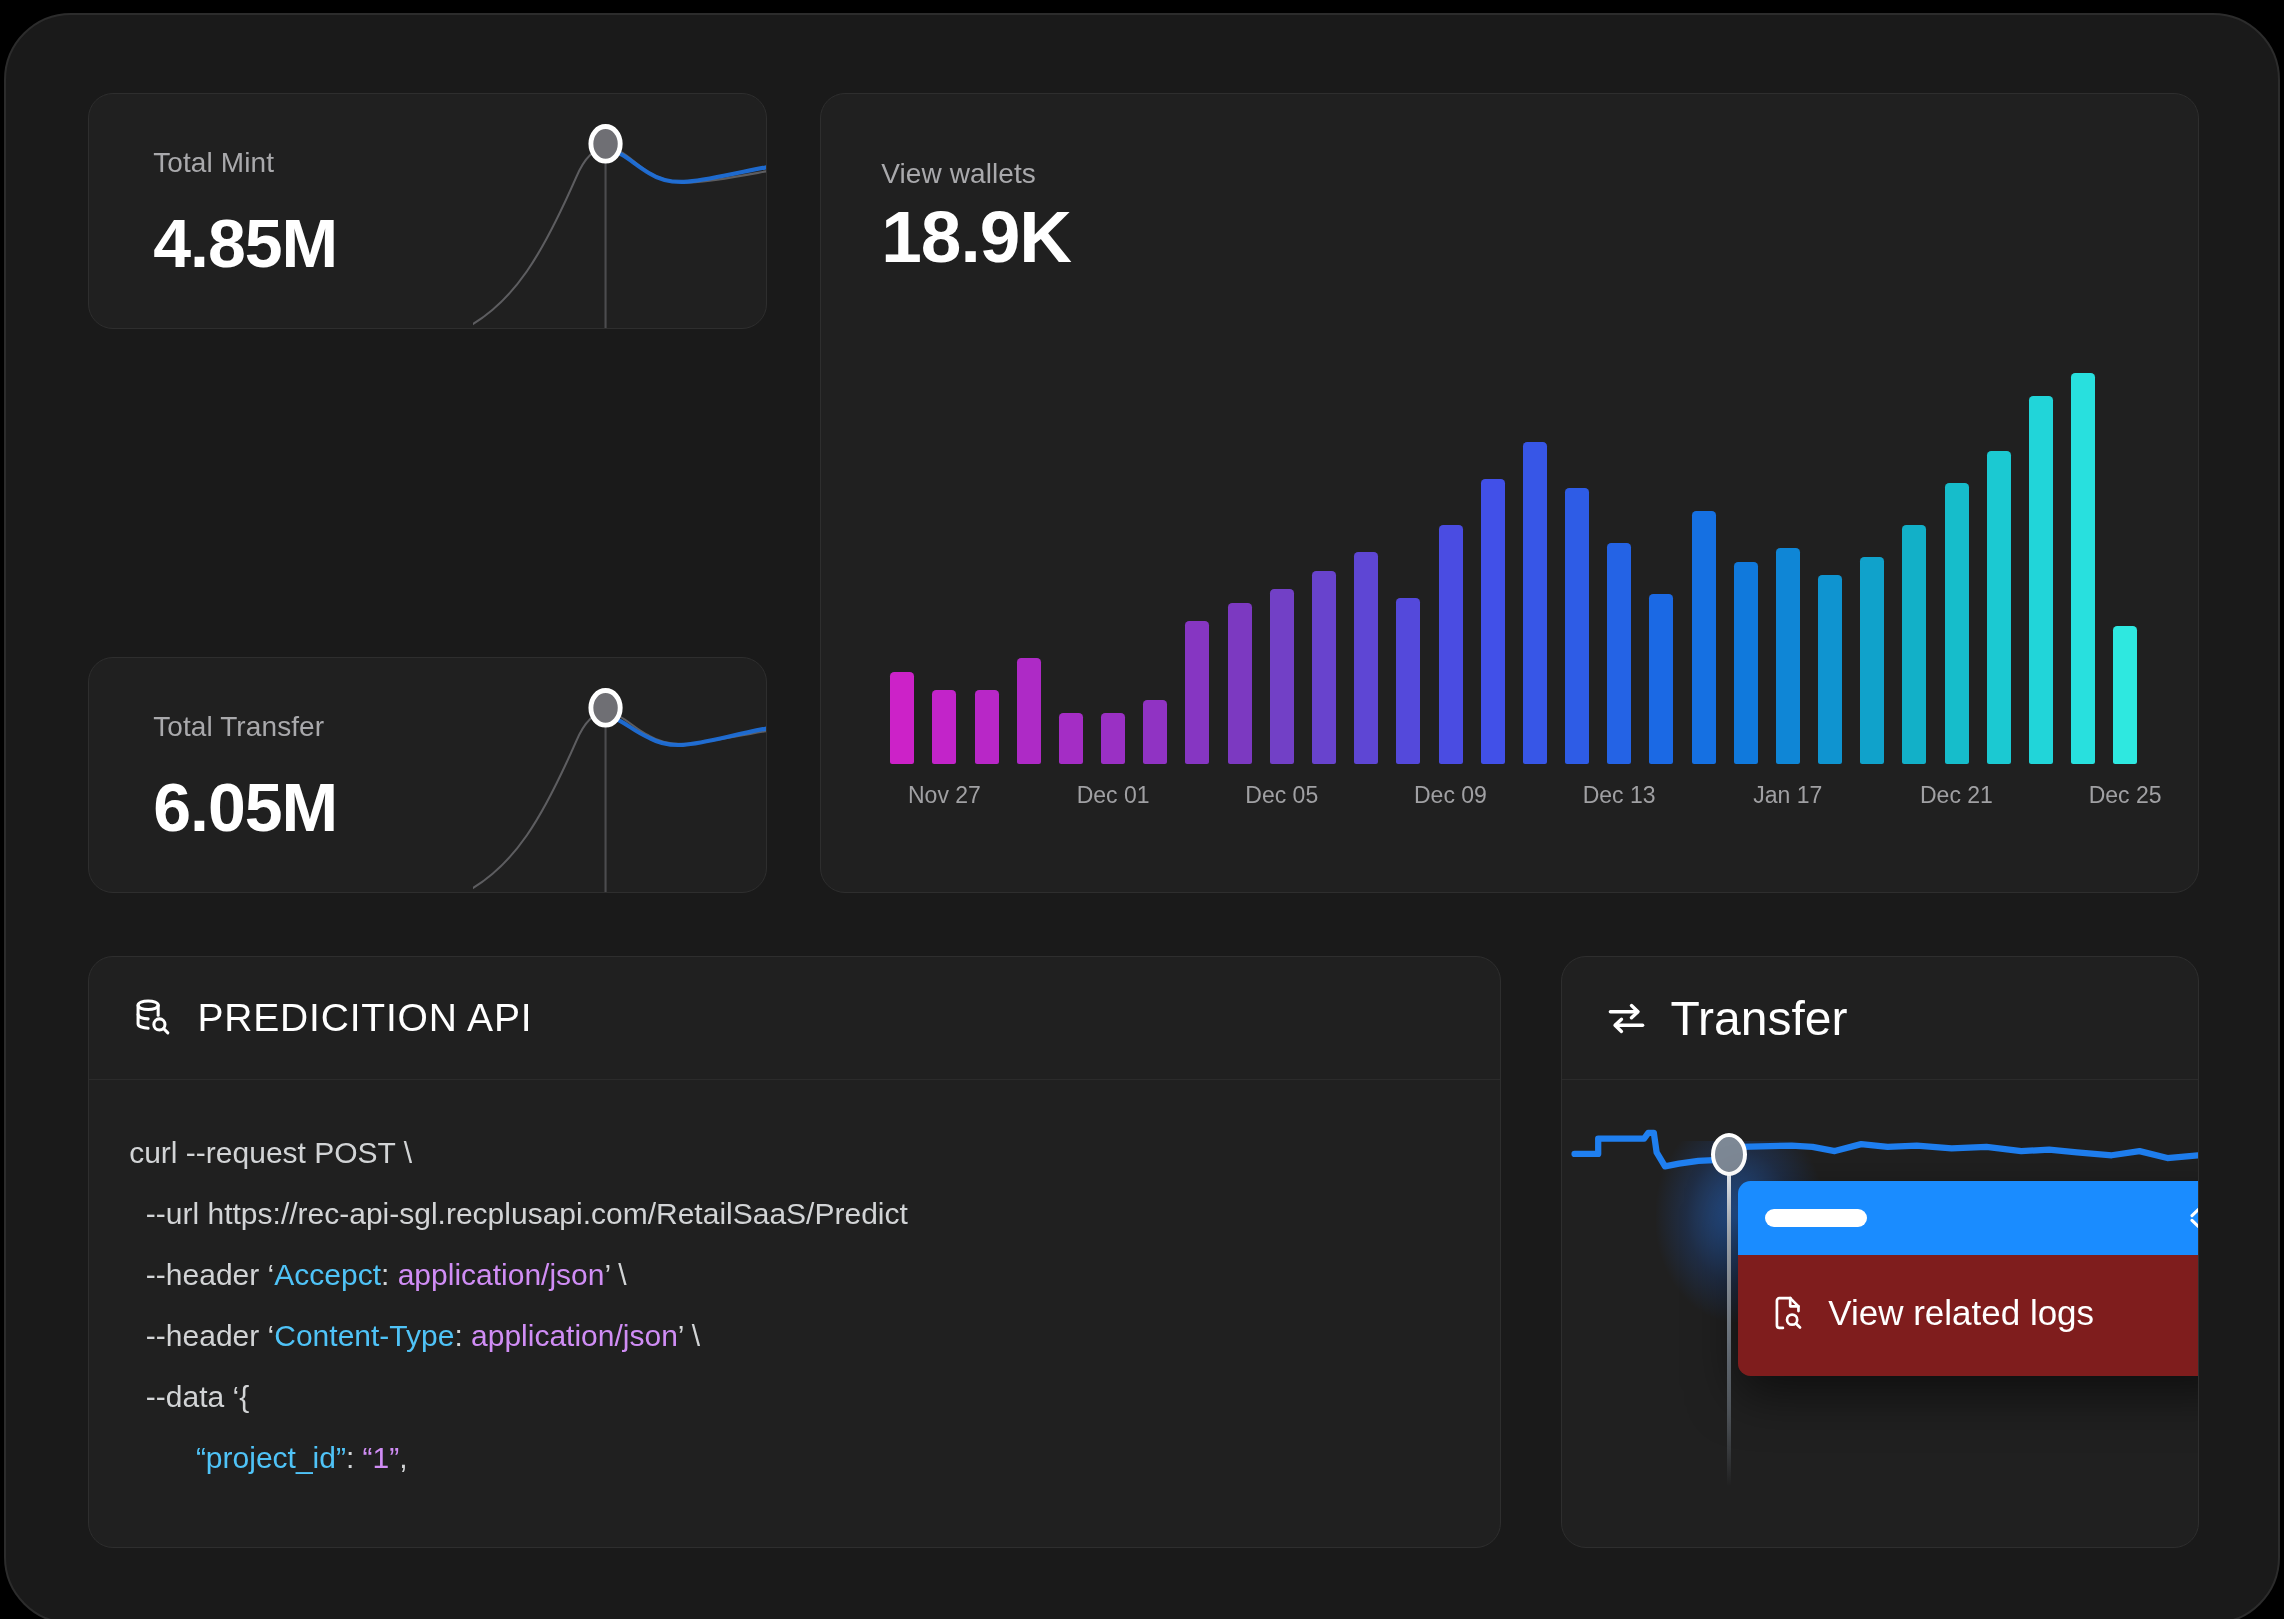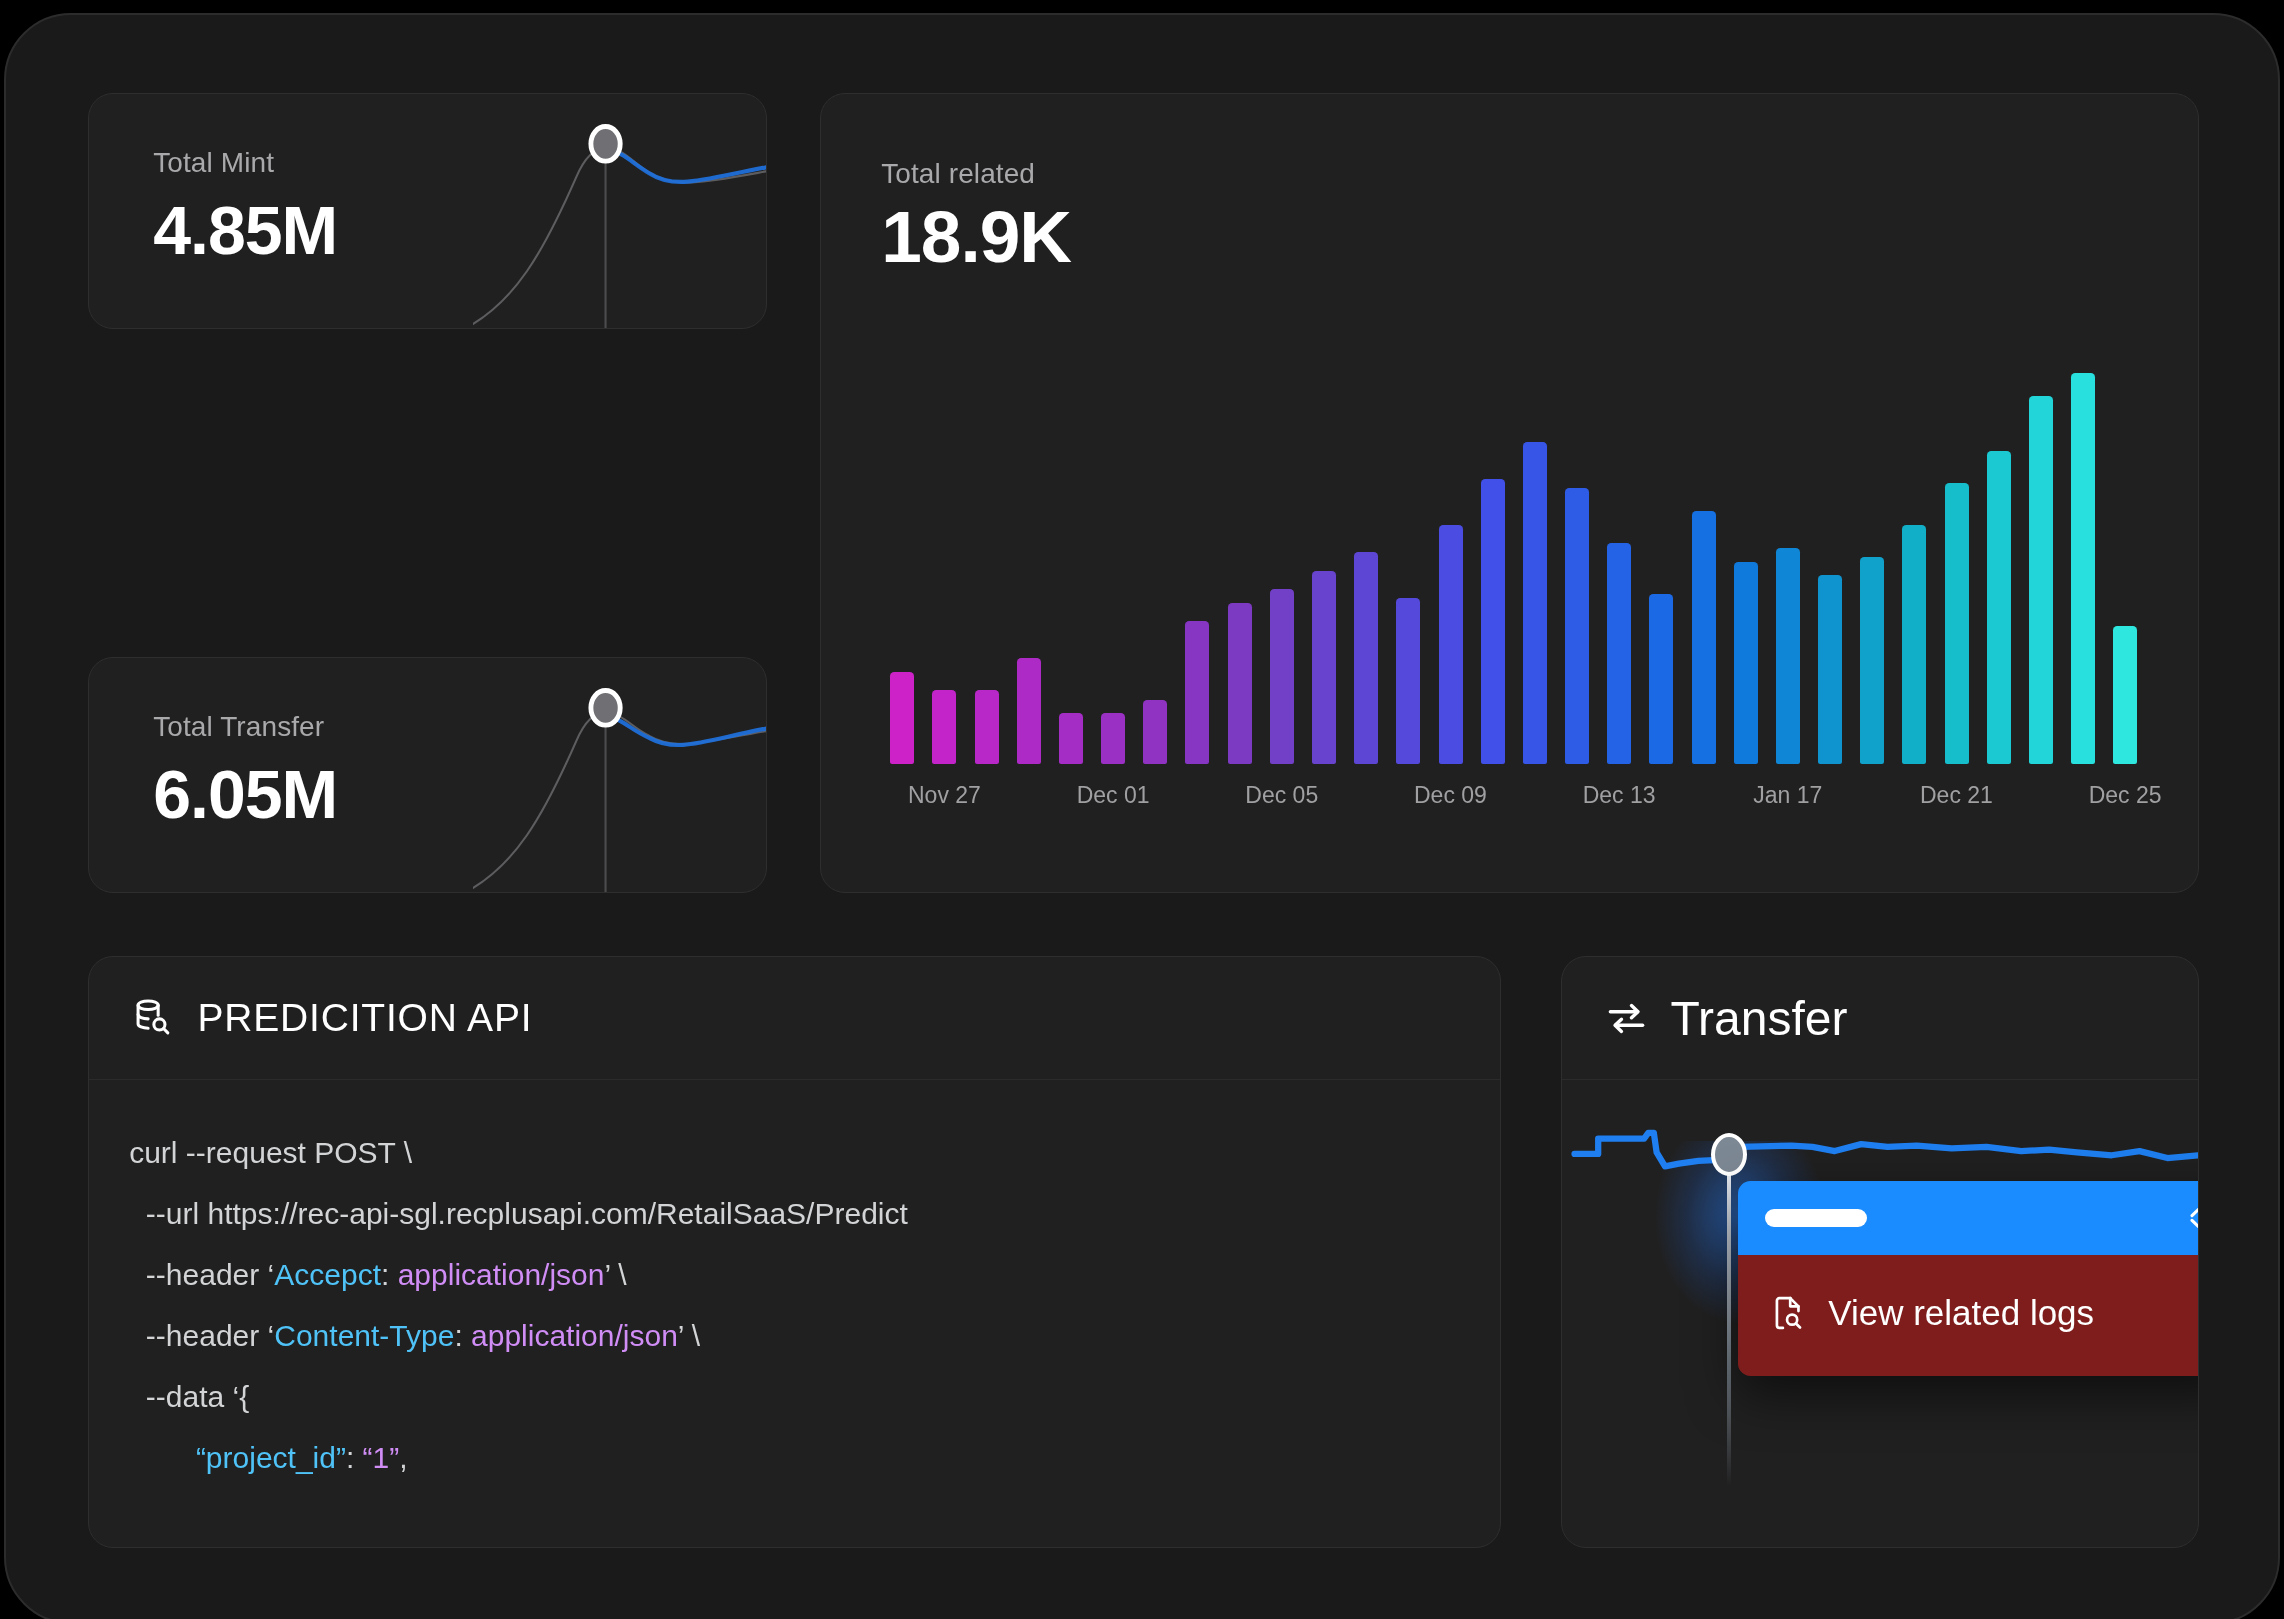--- a/index.html
+++ b/index.html
@@ -46,21 +46,21 @@
     letter-spacing:-1px;
     line-height:1;
   }
 
   
   #stat0 { left:82px;  top:78px;  width:679px; height:236px; }
   #stat1 { left:82px;  top:360px;  width:679px; height:236px; }
   #stat2 { left:82px;  top:642px;  width:679px; height:236px; }
 
   .stat-text { position:absolute; left:64px; top:53px; }
-  .stat-text .card-value { margin-top:17px; }
+  .stat-text .card-value { margin-top:30px; }
 
   .stat-spark {
     position:absolute; right:0; top:0; bottom:0; width:293px;
     pointer-events:none;
   }
   .stat-spark svg { display:block; width:100%; height:100%; }
 
   
   #wallets {
     left:814px; top:78px; width:1379px; height:800px;
@@ -212,21 +212,21 @@
           <path d="M-10 338 C 60 300, 100 230, 148 120 C 160 92, 175 78, 190 78" fill="none" stroke="#5d5d60" stroke-width="3"></path>
           <path d="M190 78 C 214 80, 228 100, 252 112 C 292 136, 332 120, 430 104" fill="none" stroke="#5d5d60" stroke-width="3"></path>
           <path d="M200 86 C 218 92, 230 106, 254 116 C 294 138, 334 118, 430 100" fill="none" stroke="#1f6fd8" stroke-width="6" opacity=".95"></path>
           <line x1="190" y1="86" x2="190" y2="338" stroke="#4c4c4f" stroke-width="3"></line>
           <ellipse cx="190" cy="72" rx="21" ry="25" fill="#6f6f74" stroke="#ffffff" stroke-width="7"></ellipse>
         </svg>
       </div>
     </div>
 
     <div class="card" id="wallets">
-      <div class="card-label">Total related</div>
+      <div class="card-label">View wallets</div>
       <div class="card-value">18.9K</div>
       <div id="bars">
           <div class="bar-slot">
             <div class="bar" title="Nov 26: 20" style="height: 23.5294%; background: linear-gradient(rgb(204, 34, 200) 0%, rgb(204, 34, 200) 100%);"></div>
           </div>
           <div class="bar-slot">
             <div class="bar" title="Nov 27: 16" style="height: 18.8235%; background: linear-gradient(rgb(194, 36, 201) 0%, rgb(194, 36, 201) 100%);"></div>
           </div>
           <div class="bar-slot">
             <div class="bar" title="Nov 28: 16" style="height: 18.8235%; background: linear-gradient(rgb(184, 39, 199) 0%, rgb(184, 39, 199) 100%);"></div>

